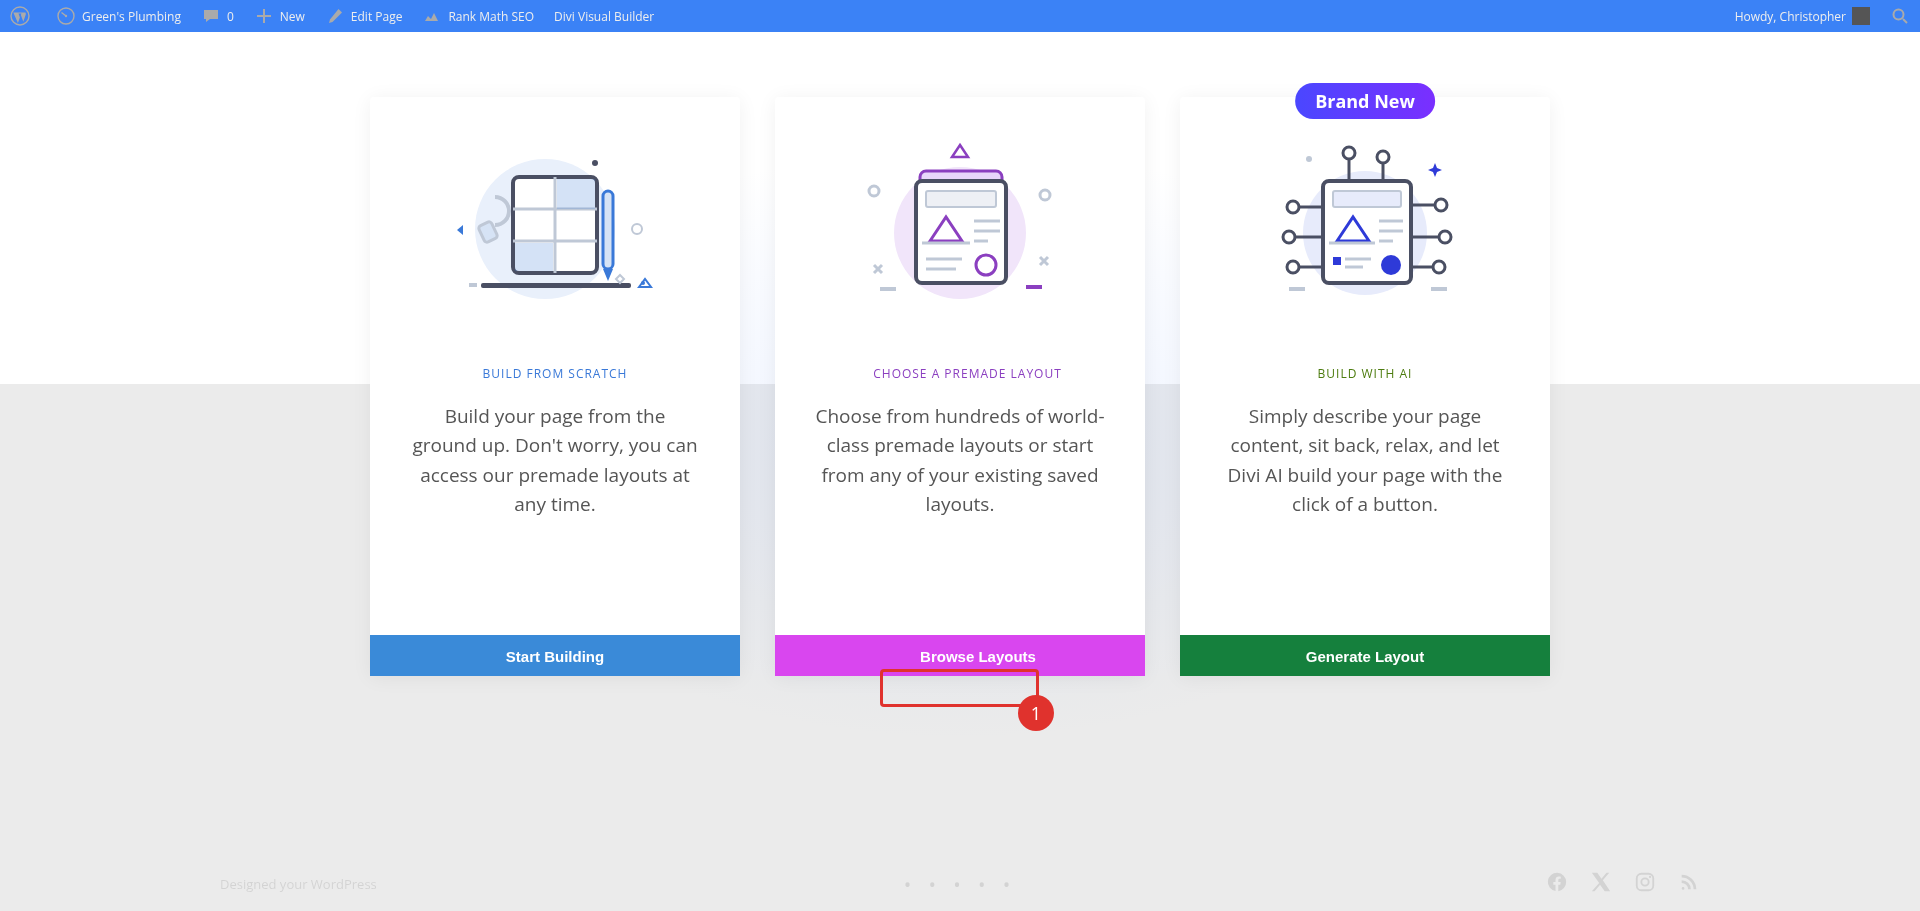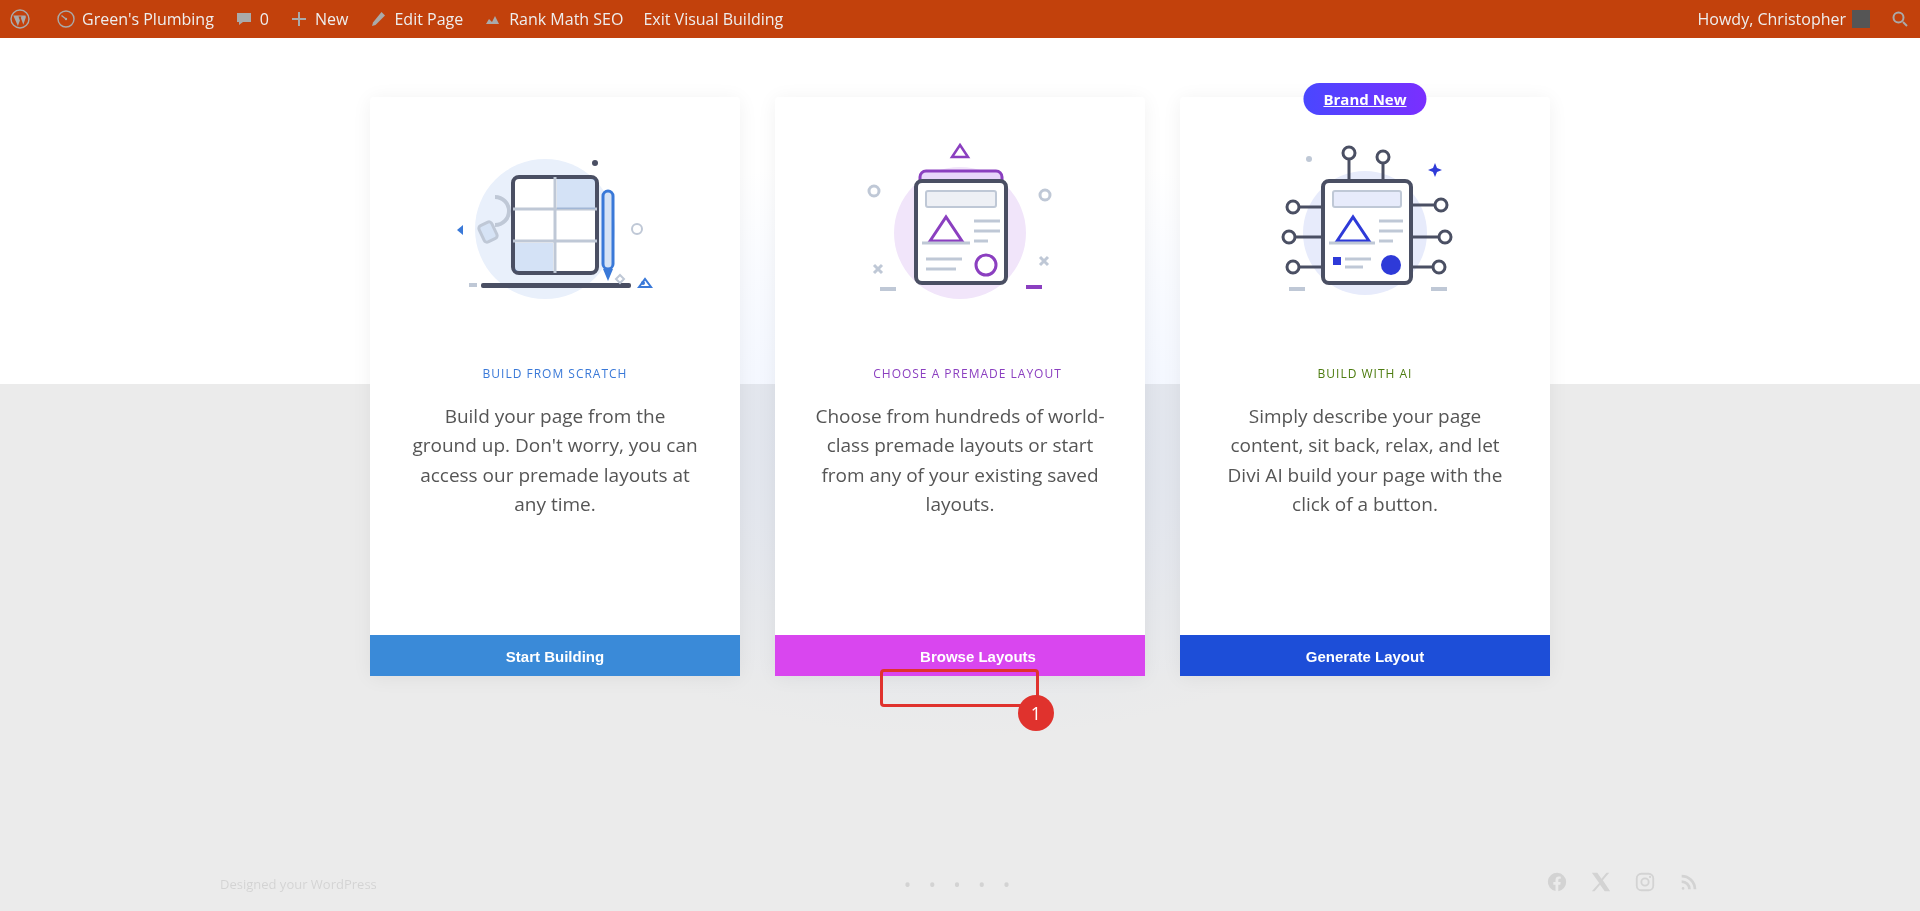--- a/index.html
+++ b/index.html
@@ -9,26 +9,26 @@
     width: 1920px;
     height: 911px;
     overflow: hidden;
     position: relative;
   }
 
   
   .wp-admin-bar {
     position: fixed;
     top: 0; left: 0; right: 0;
-    height: 38px;
-    background: #c2410c;
+    height: 32px;
+    background: #3b82f6;
     color: #eee;
     display: flex;
     align-items: center;
-    font-size: 16px;
+    font-size: 12px;
     z-index: 1000;
   }
   .wp-admin-left, .wp-admin-right { display: flex; align-items: center; height: 100%; }
   .wp-admin-right { margin-left: auto; }
   .wp-item { display: flex; align-items: center; height: 100%; padding: 0 10px; cursor: pointer; }
   .wp-item .icon { width: 20px; height: 20px; margin-right: 6px; }
   .wp-item .icon svg { width: 20px; height: 20px; }
   .wp-avatar {
     width: 18px; height: 18px; background: #555; margin-left: 6px;
   }
@@ -102,33 +102,32 @@
     font-size: 15px;
     border: none;
     cursor: pointer;
     margin-top: 115px;
   }
   .card.scratch h3 { color: #3a79d8; }
   .card.premade h3 { color: #8b3fc0; margin-left: 15px; }
   .card.ai      h3 { color: #4d7c0f; }
   .card.scratch .cta-btn { background: #3a8ad8; }
   .card.premade .cta-btn { background: #d946ef; padding-left: 36px; }
-  .card.ai      .cta-btn { background: #1d4ed8; }
+  .card.ai      .cta-btn { background: #15803d; }
 
   .badge {
     position: absolute;
     top: -14px; left: 50%; transform: translateX(-50%);
     background: linear-gradient(90deg, #4a47ff 0%, #7a2fff 100%);
     color: #fff;
     font-weight: 700;
-    font-size: 15px;
+    font-size: 18px;
     padding: 6px 20px;
     border-radius: 20px;
     white-space: nowrap;
-    text-decoration: underline;
   }
 
   .red-highlight {
     position: absolute;
     border: 3px solid #e0322d;
     border-radius: 4px;
     pointer-events: none;
   }
   .red-number {
     position: absolute;
@@ -213,21 +212,21 @@
     </div>
     <div class="wp-item">
       <span class="icon">
         <svg viewBox="0 0 20 20" fill="#aaa">
             <path d="M3 15l3-5 3 3 3-6 4 8z"></path>
           </svg>
       </span>
       <span>Rank Math SEO</span>
     </div>
     <div class="wp-item">
-      <span>Exit Visual Building</span>
+      <span>Divi Visual Builder</span>
     </div>
   </div>
 
   <div class="wp-admin-right">
     <div class="wp-item">
       <span>Howdy, Christopher</span>
       <span class="wp-avatar"></span>
     </div>
     <div class="wp-item">
       <span class="wp-search-icon">

